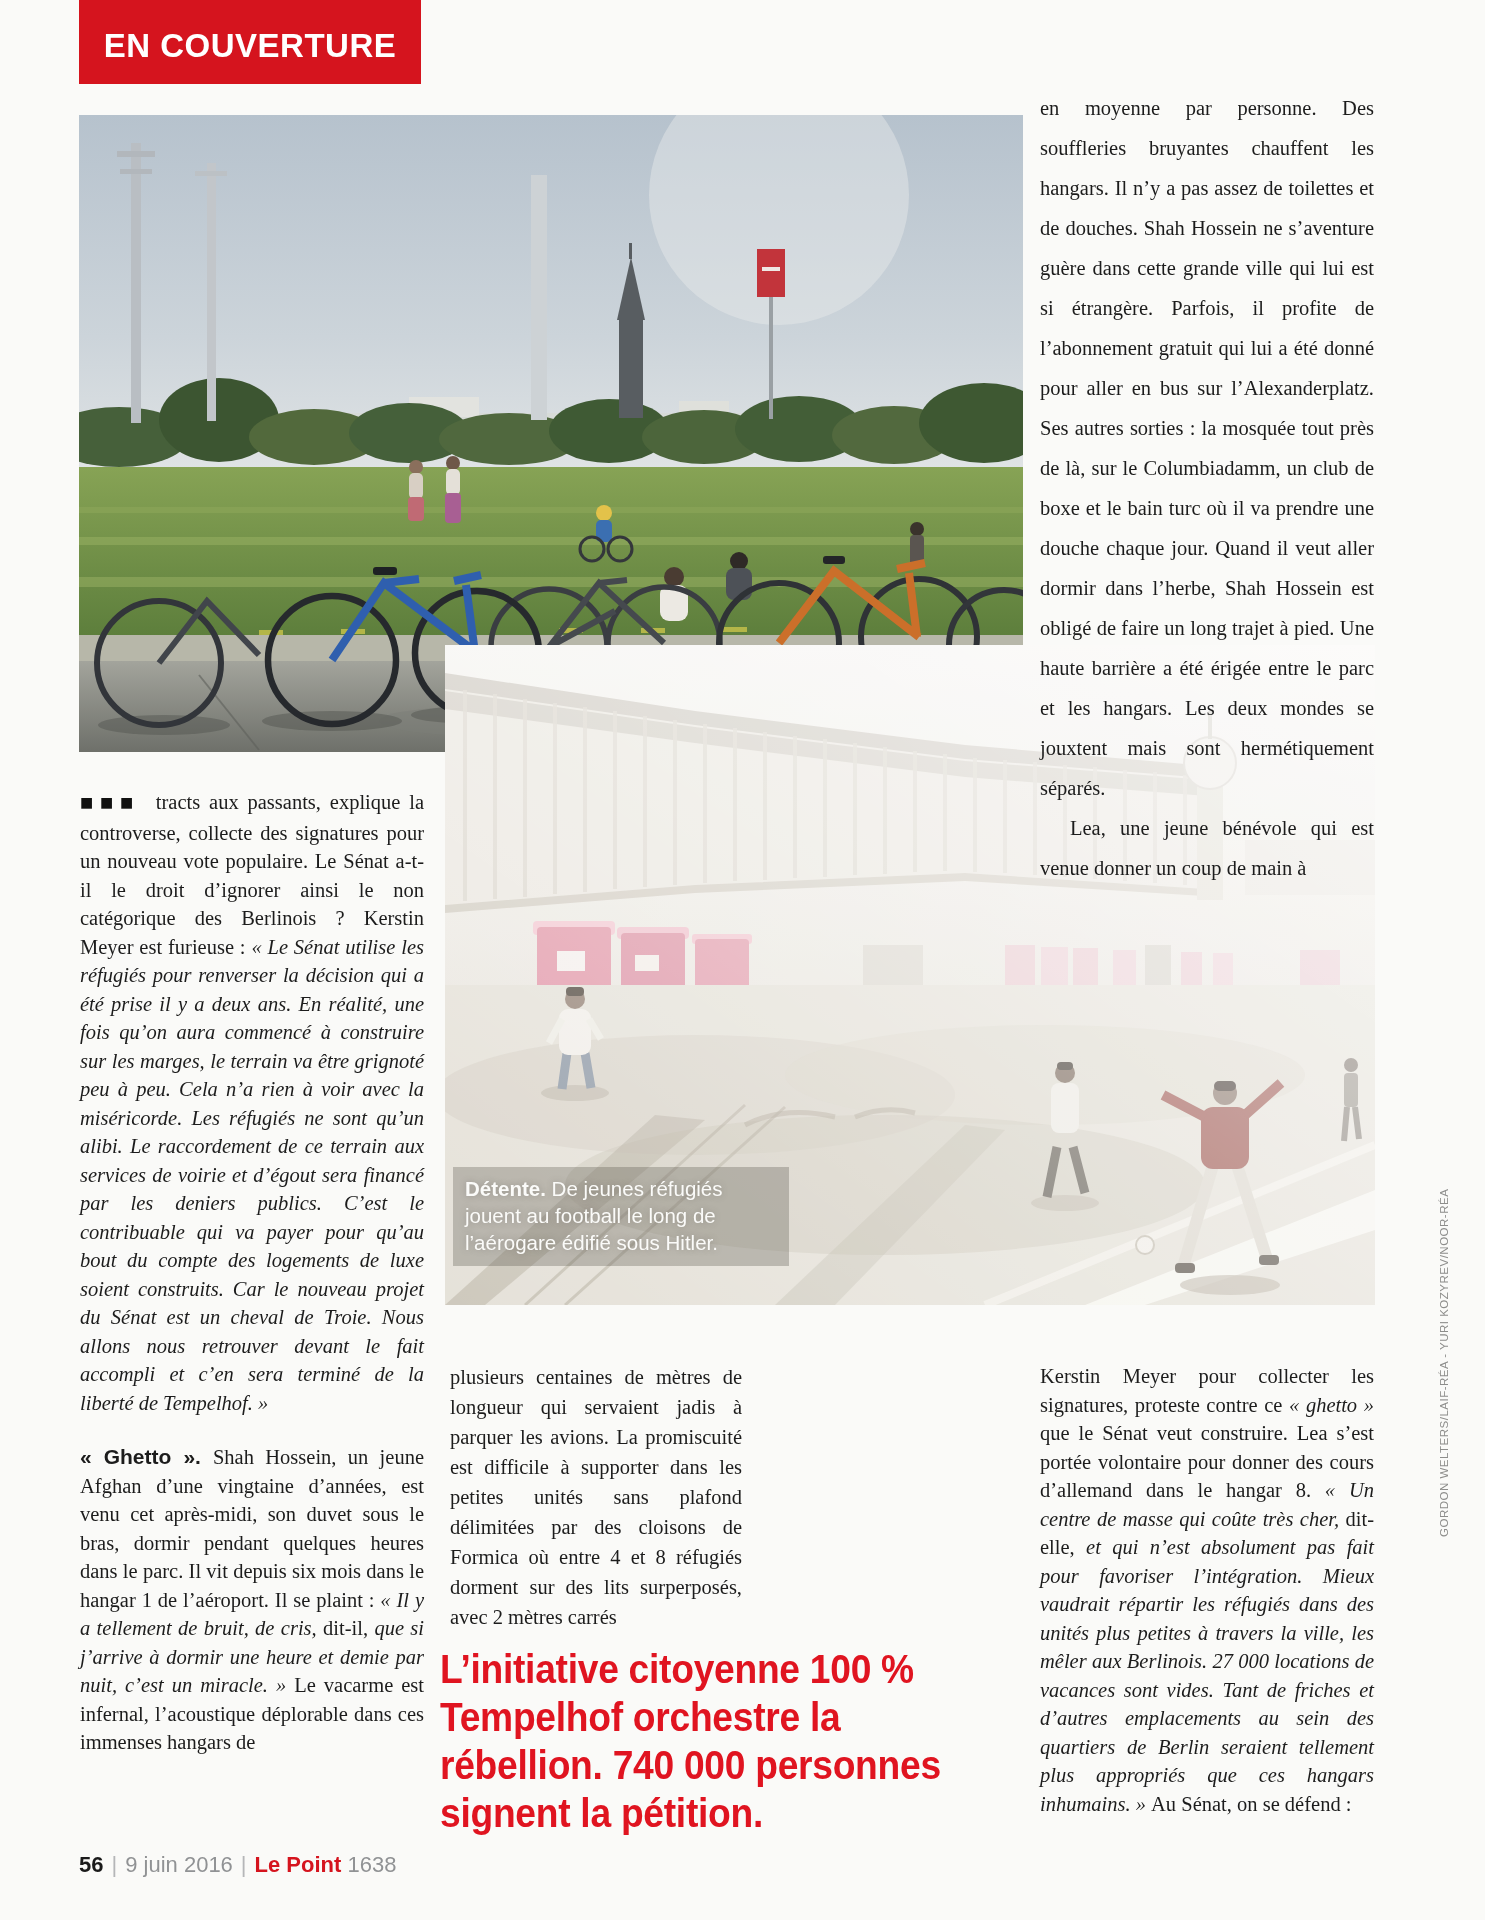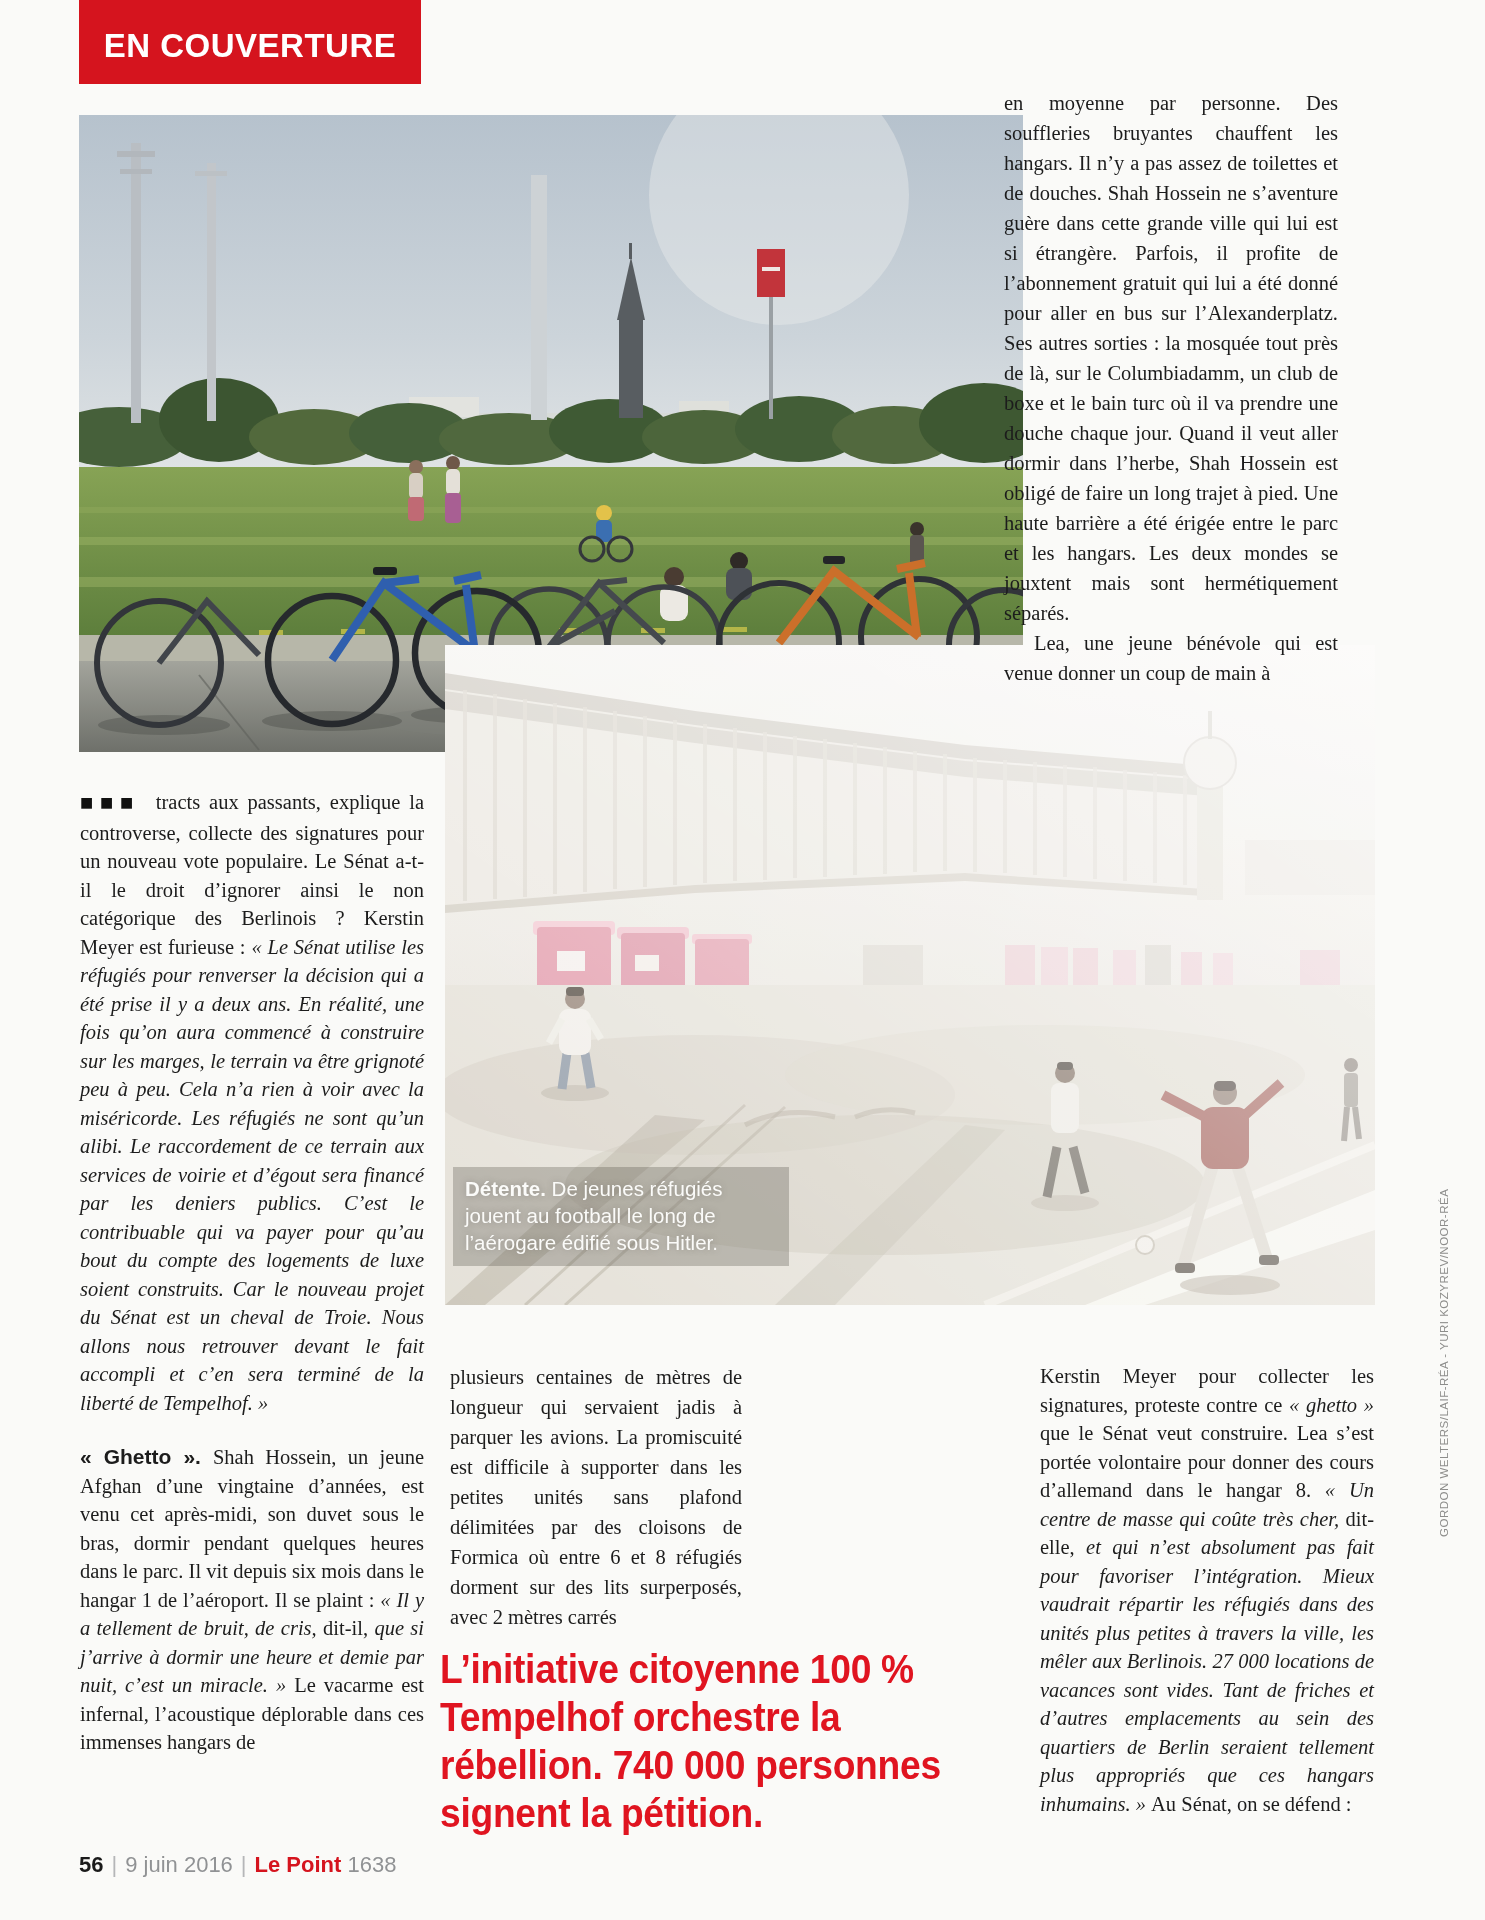--- a/index.html
+++ b/index.html
@@ -28,21 +28,21 @@
     font-size:21px;line-height:28px;
   }
   #caption-middle{
     left:8px;top:522px;width:312px;padding:8px 12px 10px;color:#fbfbf9;
     background:rgba(84,78,70,.30);font-size:20.5px;line-height:27px;
     text-shadow:0 0 6px rgba(90,84,76,.35);
   }
   
   .col{position:absolute;text-align:justify;font-size:20.5px;}
   .col p{margin:0;}
-  #col-right-top{left:1004px;top:88px;width:334px;line-height:30px;z-index:3;}
+  #col-right-top{left:1040px;top:88px;width:334px;line-height:40px;z-index:3;}
   #col-right-top .p2{text-indent:30px;}
   #col-left{left:80px;top:788px;width:344px;line-height:28.5px;}
   #col-left .p2{margin-top:26px;}
   #col-middle{left:450px;top:1362px;width:292px;line-height:30px;}
   #col-right-bottom{left:1040px;top:1362px;width:334px;line-height:28.5px;}
   .it{font-style:italic;}
   .marker{
     font-family:"DejaVu Sans",sans-serif;font-size:14px;letter-spacing:3px;
     margin-right:16px;position:relative;top:-2px;color:#111;
   }
@@ -348,21 +348,21 @@
     <p class="p1">en moyenne par personne. Des souffleries bruyantes chauffent les hangars. Il n’y a pas assez de toilettes et de douches. Shah Hossein ne s’aventure guère dans cette grande ville qui lui est si étrangère. Parfois, il profite de l’abonnement gratuit qui lui a été donné pour aller en bus sur l’Alexanderplatz. Ses autres sorties : la mosquée tout près de là, sur le Columbiadamm, un club de boxe et le bain turc où il va prendre une douche chaque jour. Quand il veut aller dormir dans l’herbe, Shah Hossein est obligé de faire un long trajet à pied. Une haute barrière a été érigée entre le parc et les hangars. Les deux mondes se jouxtent mais sont hermétiquement séparés.</p>
     <p class="p2">Lea, une jeune bénévole qui est venue donner un coup de main à</p>
   </div>
 
   <div class="col" id="col-left">
     <p class="p1"><span class="marker">■■■</span><span>tracts aux passants, explique la controverse, collecte des signatures pour un nouveau vote populaire. Le Sénat a-t-il le droit d’ignorer ainsi le non catégorique des Berlinois ? Kerstin Meyer est furieuse : </span><span class="it">« Le Sénat utilise les réfugiés pour renverser la décision qui a été prise il y a deux ans. En réalité, une fois qu’on aura commencé à construire sur les marges, le terrain va être grignoté peu à peu. Cela n’a rien à voir avec la miséricorde. Les réfugiés ne sont qu’un alibi. Le raccordement de ce terrain aux services de voirie et d’égout sera financé par les deniers publics. C’est le contribuable qui va payer pour qu’au bout du compte des logements de luxe soient construits. Car le nouveau projet du Sénat est un cheval de Troie. Nous allons nous retrouver devant le fait accompli et c’en sera terminé de la liberté de Tempelhof. »</span></p>
     <p class="p2"><span class="lead-bold">« Ghetto ». </span><span>Shah Hossein, un jeune Afghan d’une vingtaine d’années, est venu cet après-midi, son duvet sous le bras, dormir pendant quelques heures dans le parc. Il vit depuis six mois dans le hangar 1 de l’aéroport. Il se plaint : </span><span class="it">« Il y a tellement de bruit, de cris, </span><span>dit-il, </span><span class="it">que si j’arrive à dormir une heure et demie par nuit, c’est un miracle. » </span><span>Le vacarme est infernal, l’acoustique déplorable dans ces immenses hangars de</span></p>
   </div>
 
   <div class="col" id="col-middle">
-    <p>plusieurs centaines de mètres de longueur qui servaient jadis à parquer les avions. La promiscuité est difficile à supporter dans les petites unités sans plafond délimitées par des cloisons de Formica où entre 6 et 8 réfugiés dorment sur des lits surperposés, avec 2 mètres carrés</p>
+    <p>plusieurs centaines de mètres de longueur qui servaient jadis à parquer les avions. La promiscuité est difficile à supporter dans les petites unités sans plafond délimitées par des cloisons de Formica où entre 4 et 8 réfugiés dorment sur des lits surperposés, avec 2 mètres carrés</p>
   </div>
 
   <div class="col" id="col-right-bottom">
     <p><span>Kerstin Meyer pour collecter les signatures, proteste contre ce </span><span class="it">« ghetto »</span><span> que le Sénat veut construire. Lea s’est portée volontaire pour donner des cours d’allemand dans le hangar 8. </span><span class="it">« Un centre de masse qui coûte très cher, </span><span>dit-elle, </span><span class="it">et qui n’est absolument pas fait pour favoriser l’intégration. Mieux vaudrait répartir les réfugiés dans des unités plus petites à travers la ville, les mêler aux Berlinois. 27 000 locations de vacances sont vides. Tant de friches et d’autres emplacements au sein des quartiers de Berlin seraient tellement plus appropriés que ces hangars inhumains. » </span><span>Au Sénat, on se défend :</span></p>
   </div>
 
   <div id="pull-quote">
     <div class="pq-line">L’initiative citoyenne 100 %</div>
     <div class="pq-line">Tempelhof orchestre la</div>
     <div class="pq-line">rébellion. 740 000 personnes</div>

